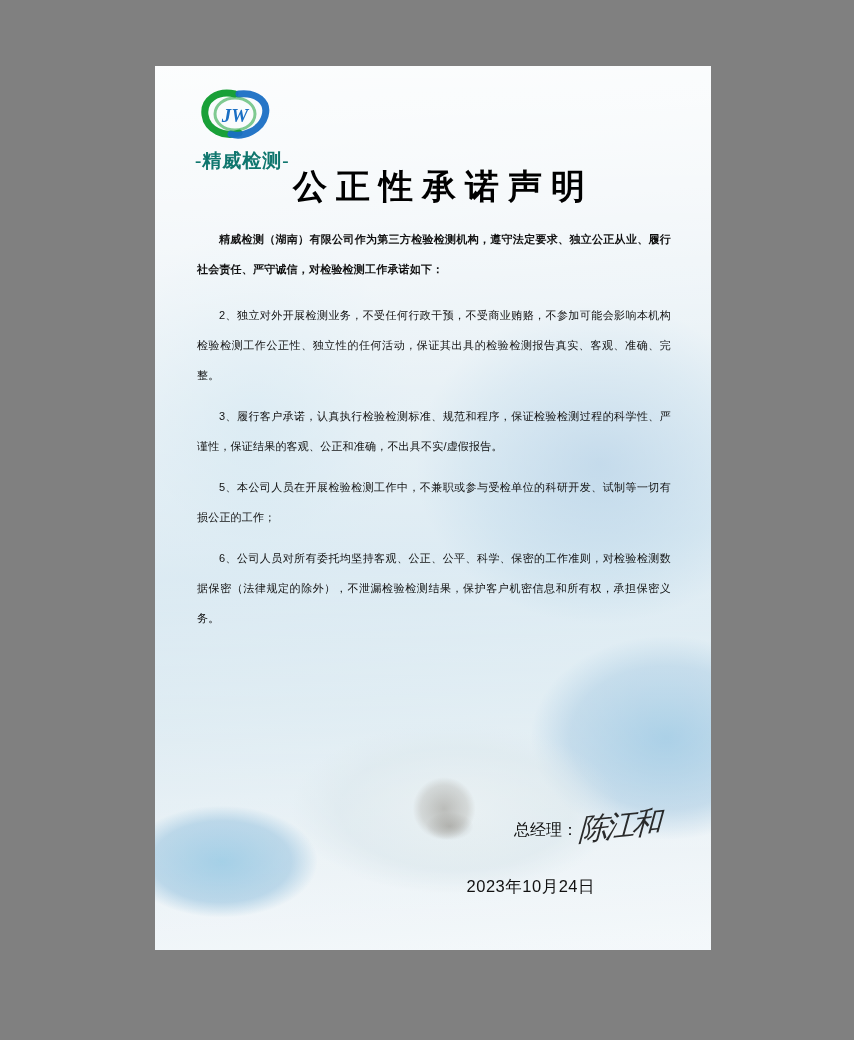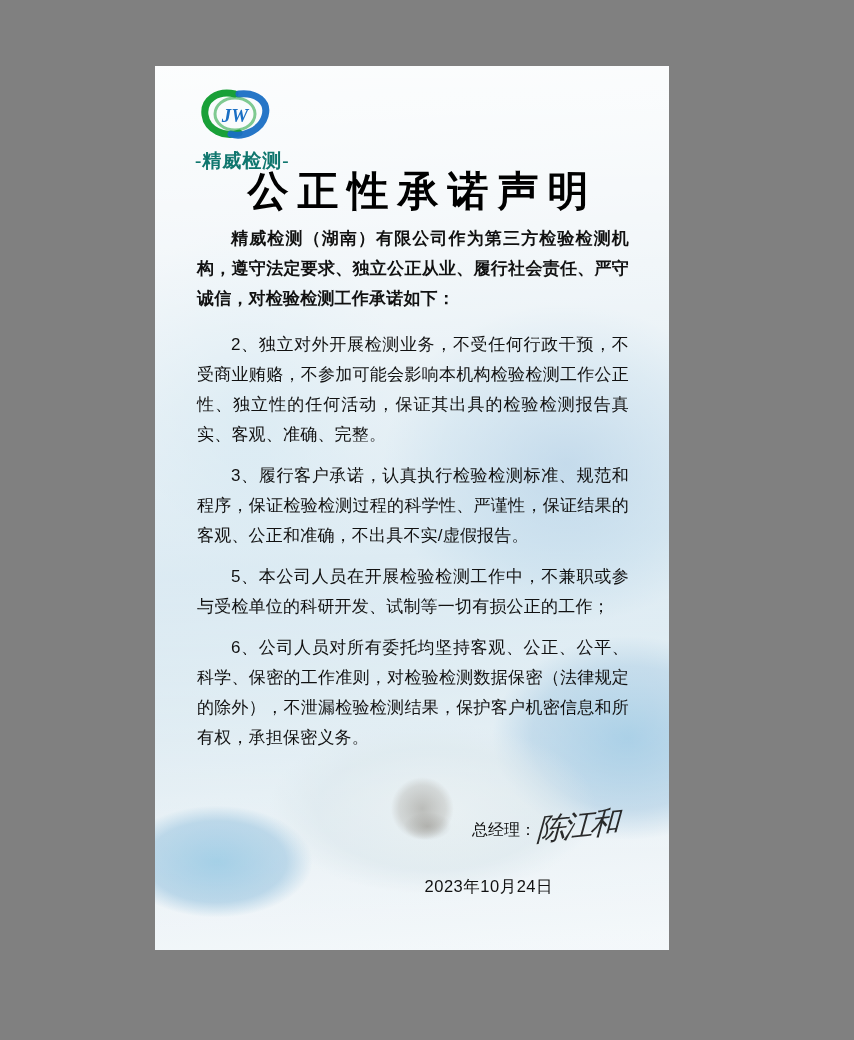--- a/index.html
+++ b/index.html
@@ -17,21 +17,21 @@
     height: 1040px;
     background: #808080;
     overflow: hidden;
   }
 
   
   .sheet {
     position: absolute;
     left: 155px;
     top: 66px;
-    width: 514px;
+    width: 556px;
     height: 884px;
     overflow: hidden;
     background: #dfe9ef;
   }
 
   
   .photo-bg {
     position: absolute;
     inset: 0;
     background:
@@ -85,38 +85,38 @@
     white-space: nowrap;
   }
 
   .title {
     position: absolute;
     left: 12px;
     right: 0;
     top: 98px;
     text-align: center;
     font-family: "Liberation Serif", serif;
-    font-size: 41px;
+    font-size: 34px;
     font-weight: bold;
     letter-spacing: 9px;
     color: #000;
     text-indent: 9px;
   }
 
   .body-block {
     position: absolute;
     left: 42px;
     right: 40px;
     top: 158px;
   }
 
   p.para {
     margin: 0 0 11px 0;
     font-family: "Liberation Sans", sans-serif;
-    font-size: 17px;
+    font-size: 11px;
     line-height: 30px;
     color: #111;
     text-align: justify;
     text-indent: 2em;
     letter-spacing: 0.2px;
   }
   p.lead {
     font-weight: bold;
     margin-bottom: 16px;
   }

